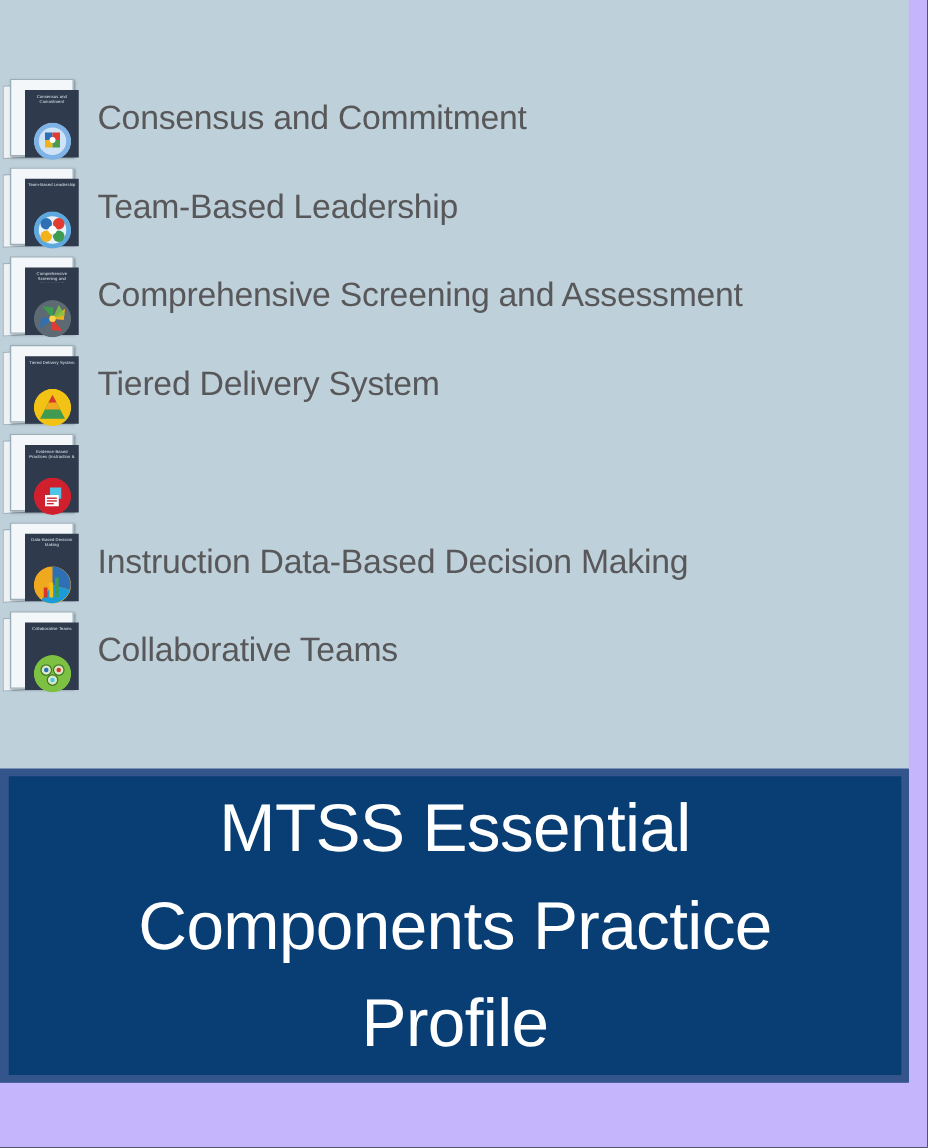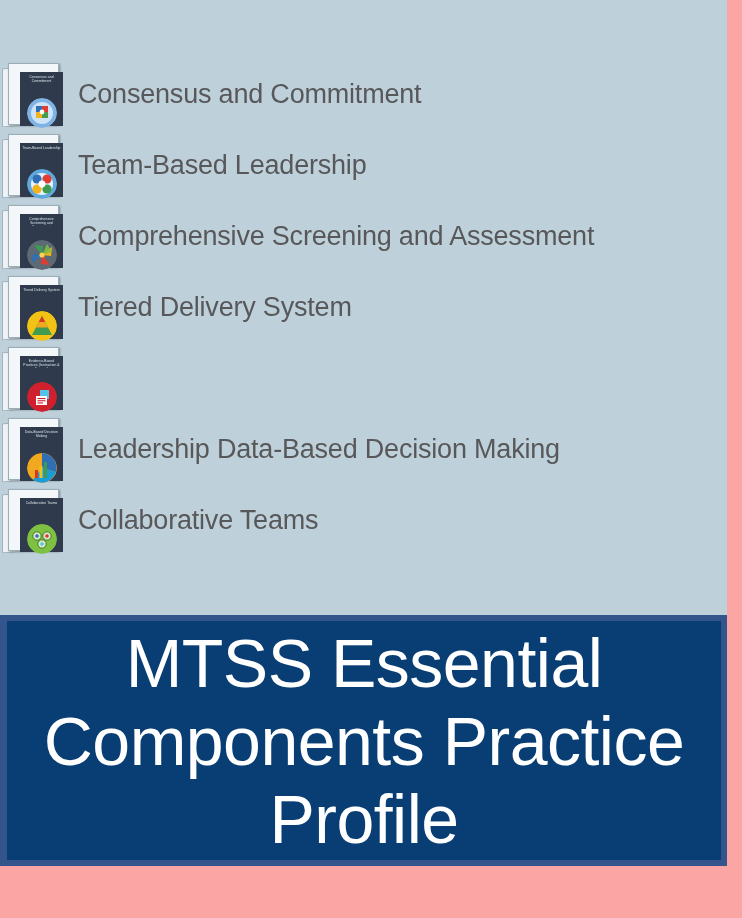--- a/index.html
+++ b/index.html
@@ -11,21 +11,21 @@
     width: 742px;
     height: 918px;
     overflow: hidden;
     font-family: "Liberation Sans", sans-serif;
   }
 
   #slide {
     position: relative;
     width: 742px;
     height: 918px;
-    background: #fca5a5;
+    background: #c4b5fd;
   }
 
   
   #component-panel {
     position: absolute;
     left: 0;
     top: 0;
     width: 727px;
     height: 615px;
     background: #bed0da;
@@ -128,21 +128,21 @@
     border: 6px solid #34548c;
     border-left-width: 7px;
     box-sizing: border-box;
     display: flex;
     align-items: center;
     justify-content: center;
   }
   #title-text {
     color: #ffffff;
     font-family: "Liberation Sans", sans-serif;
-    font-size: 68px;
+    font-size: 54px;
     line-height: 78px;
     text-align: center;
     width: 92%;
     font-weight: 400;
     letter-spacing: -0.5px;
   }
 
   
 </style>
 </head>
@@ -276,21 +276,21 @@
                   <path d="M15 15 L15 0 A15 15 0 0 1 29 19 Z" fill="#2f6fb5"></path>
                   <path d="M15 15 L29 19 A15 15 0 0 1 6 27 Z" fill="#1b9cd8"></path>
                   <rect x="8" y="17" width="3" height="8" fill="#d9352a"></rect>
                   <rect x="12.5" y="13" width="3" height="12" fill="#f2c314"></rect>
                   <rect x="17" y="9" width="3" height="16" fill="#3f9b4f"></rect>
                 </svg>
               </div>
             </div>
           </div>
         </div>
-        <div class="component-label">Leadership Data-Based Decision Making</div>
+        <div class="component-label">Instruction Data-Based Decision Making</div>
       </div>
 
       <div class="component-row">
         <div class="thumb">
           <div class="thumb-shadowpage"></div>
           <div class="thumb-page">
             <div class="thumb-cover">
               <div class="thumb-title">Collaborative Teams</div>
               <div class="thumb-logo">
                 <svg width="30" height="30" viewBox="0 0 30 30" aria-hidden="true">

